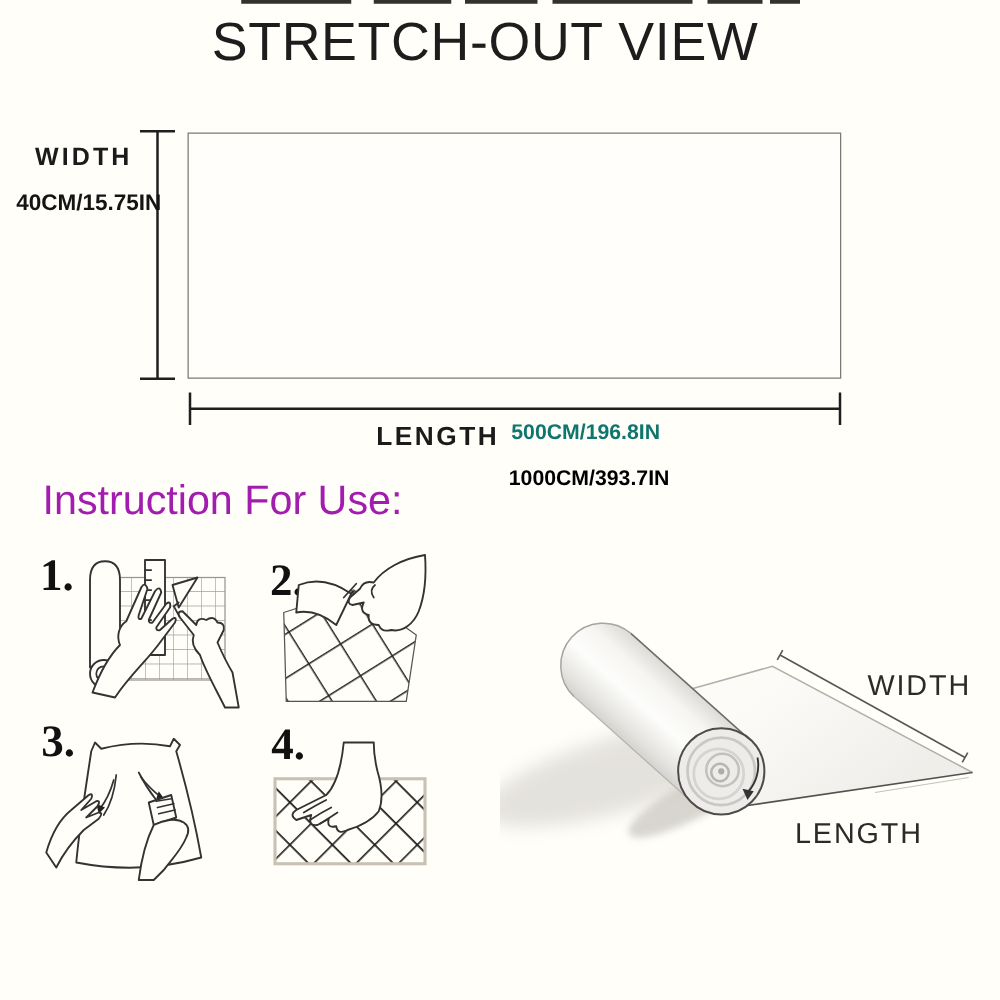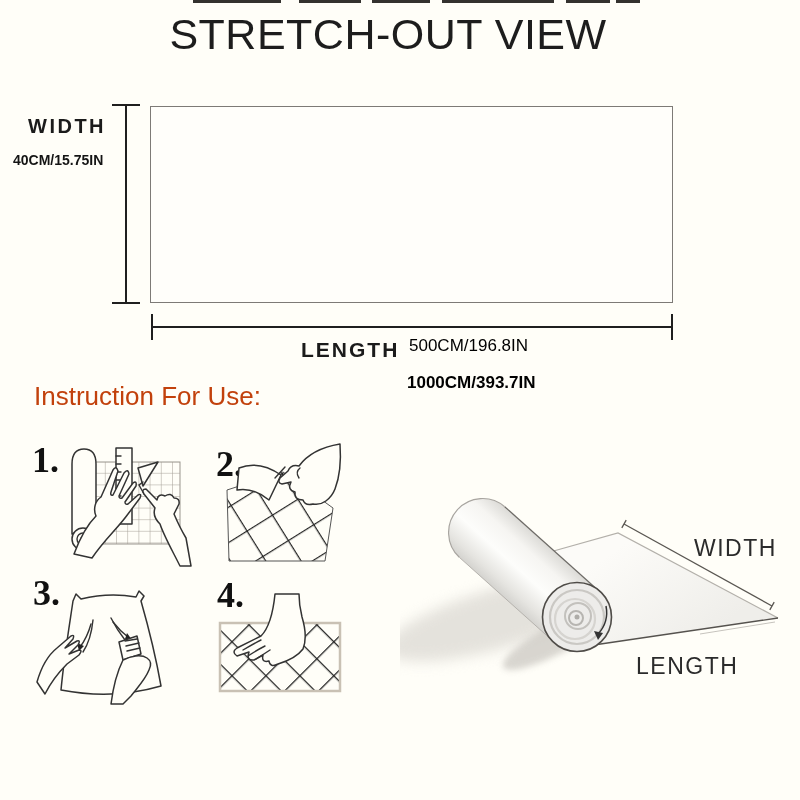--- a/index.html
+++ b/index.html
@@ -28,26 +28,26 @@
   .mat-rect{
     left:150px;top:106px;width:523px;height:197px;
     border:1.5px solid #7d7a76;background:#fffefa;box-sizing:border-box;
   }
   .dim-v-line{left:125px;top:105px;width:2px;height:199px;background:#1f1f1f;}
   .dim-v-cap{left:112px;width:28px;height:2px;background:#1f1f1f;}
   .dim-h-line{left:152px;top:326px;width:520px;height:2px;background:#1f1f1f;}
   .dim-h-cap{top:314px;width:2px;height:26px;background:#1f1f1f;}
 
   .width-label{left:28px;top:115px;font-size:20px;letter-spacing:2.5px;font-weight:600;color:#1b1b1b;}
-  .width-value{left:13px;top:152px;font-size:14px;font-weight:600;color:#141414;}
+  .width-value{left:13px;top:152px;font-size:18px;font-weight:600;color:#141414;}
   .length-label{left:301px;top:338px;font-size:21px;letter-spacing:2px;font-weight:600;color:#1b1b1b;}
-  .length-value-1{left:409px;top:336px;font-size:17px;font-weight:400;color:#000000;}
+  .length-value-1{left:409px;top:336px;font-size:17px;font-weight:700;color:#0f766e;}
   .length-value-2{left:407px;top:373px;font-size:17px;font-weight:600;color:#000000;}
 
-  .instructions-heading{left:34px;top:381px;font-size:26px;color:#c2410c;}
+  .instructions-heading{left:34px;top:381px;font-size:33px;color:#a21caf;}
 
   .step-num{
     font-family:"Liberation Serif", serif;font-weight:700;
     font-size:36px;color:#111;line-height:1;
   }
   .n1{left:32px;top:442px;}
   .n2{left:216px;top:446px;}
   .n3{left:33px;top:575px;}
   .n4{left:217px;top:577px;}
 

